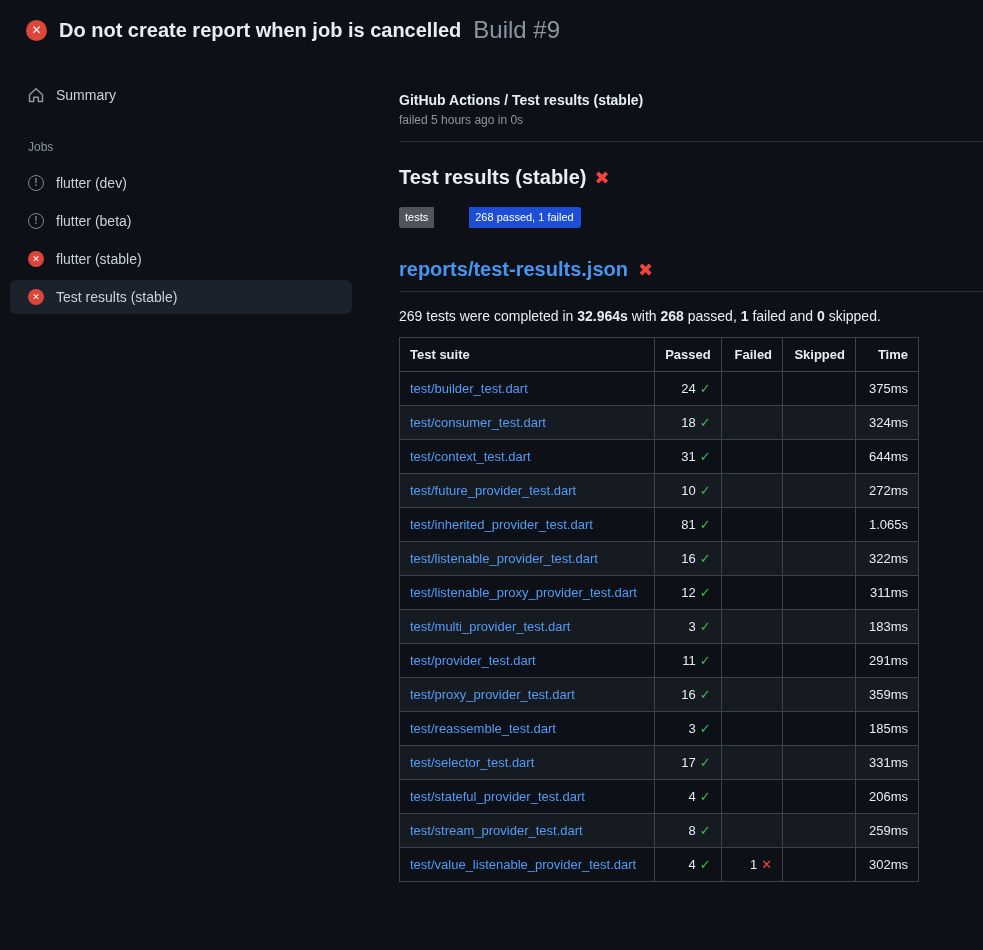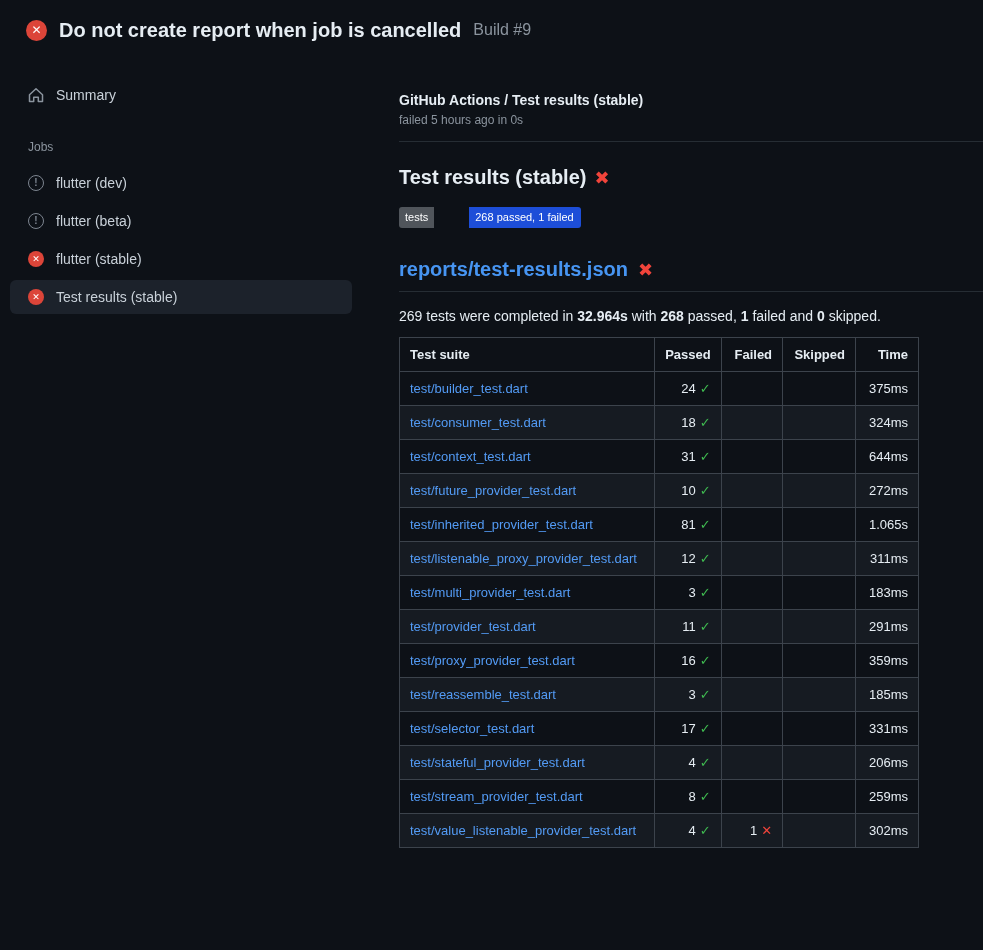--- a/index.html
+++ b/index.html
@@ -10,21 +10,21 @@
     -webkit-font-smoothing: antialiased;
   }
   .page { width: 983px; height: 950px; overflow: hidden; background: #0d1117; }
 
   
   .top {
     display: flex; align-items: center; gap: 12px;
     padding: 16px 24px 14px 26px; height: 58px;
   }
   .top h1 { font-size: 20px; font-weight: 700; color: #e6edf3; white-space: nowrap; }
-  .build { font-size: 16px; color: #8b949e; font-weight: 400; }
+  .build { font-size: 24px; color: #8b949e; font-weight: 400; }
 
   .status-circle {
     display: inline-flex; align-items: center; justify-content: center;
     border-radius: 50%; background: #dc4539; color: #fff; font-weight: 700;
     flex: 0 0 auto; line-height: 1;
   }
   .status-circle.lg { width: 21px; height: 21px; font-size: 12px; }
   .status-circle.sm { width: 16px; height: 16px; font-size: 9px; }
   .status-neutral {
     display: inline-flex; align-items: center; justify-content: center;
@@ -195,20 +195,27 @@
               <td class="time">272ms</td>
             </tr>
             <tr>
               <td class="suite"><a href="#">test/inherited_provider_test.dart</a></td>
               <td class="num"><span>81</span><span class="check">✓</span></td>
               <td class="num"></td>
               <td class="num"></td>
               <td class="time">1.065s</td>
             </tr>
             <tr>
+              <td class="suite"><a href="#">test/listenable_provider_test.dart</a></td>
+              <td class="num"><span>16</span><span class="check">✓</span></td>
+              <td class="num"></td>
+              <td class="num"></td>
+              <td class="time">322ms</td>
+            </tr>
+            <tr>
               <td class="suite"><a href="#">test/listenable_proxy_provider_test.dart</a></td>
               <td class="num"><span>12</span><span class="check">✓</span></td>
               <td class="num"></td>
               <td class="num"></td>
               <td class="time">311ms</td>
             </tr>
             <tr>
               <td class="suite"><a href="#">test/multi_provider_test.dart</a></td>
               <td class="num"><span>3</span><span class="check">✓</span></td>
               <td class="num"></td>

